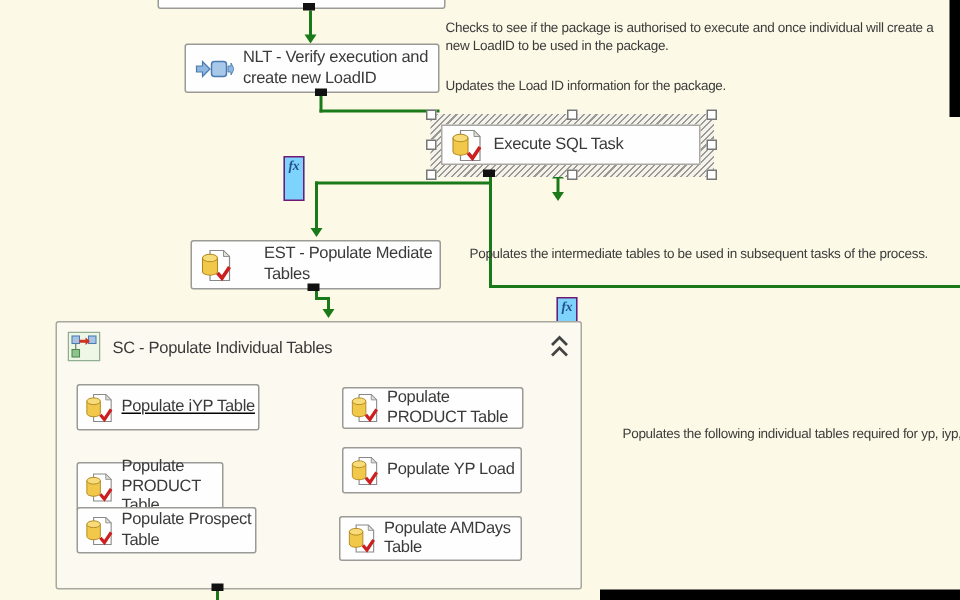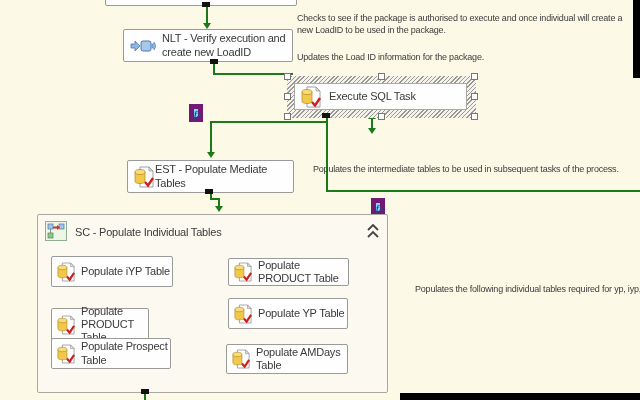--- a/index.html
+++ b/index.html
@@ -23,22 +23,22 @@
   }
   .line { position:absolute; background:#1a7a1a; }
   .dot { position:absolute; width:8px; height:5px; background:#111; }
   .arrow-down { position:absolute; width:0; height:0;
     border-left:4px solid transparent; border-right:4px solid transparent;
     border-top:6px solid #1a7a1a; }
   .arrow-up { position:absolute; width:0; height:0;
     border-left:4px solid transparent; border-right:4px solid transparent;
     border-bottom:5px solid #1a7a1a; }
   .fx {
-    position:absolute; width:14px; height:18px; background:#7dd3fc;
-    border:5px solid #701a75; color:#234f8c;
+    position:absolute; width:14px; height:30px; background:#7dd3fc;
+    border:1px solid #701a75; color:#234f8c;
     font-family:"Liberation Serif", serif; font-style:italic; font-weight:bold;
     font-size:9px; text-align:center; line-height:11px;
   }
   #marquee {
     position:absolute; left:287px; top:76px; width:189px; height:42px;
     background:repeating-linear-gradient(135deg,#9a9a94 0 1px,#f4f2ea 1px 3px);
     text-decoration:underline;
   }
   #esql-box {
     position:absolute; left:7px; top:7px; width:173px; height:27px;
@@ -129,42 +129,42 @@
   <div class="dot" style="left:322px;top:113px;"></div>
 
   <div class="task" style="left:127px;top:160px;width:167px;height:33px;">
     <svg width="20" height="22" viewBox="0 0 20 22" style="margin-left:6px;flex:none;">
       <path d="M6 1 h9 l4 4 v16 h-13 z" fill="#fff" stroke="#888" stroke-width="0.8"></path>
       <path d="M15 1 l4 4 h-4 z" fill="#e0ded6" stroke="#888" stroke-width="0.6"></path>
       <path d="M1 6 v9 a5 2.5 0 0 0 10 0 v-9 z" fill="#f2c84b" stroke="#b08820" stroke-width="0.7"></path>
       <ellipse cx="6" cy="6" rx="5" ry="2.5" fill="#f8dc7a" stroke="#b08820" stroke-width="0.7"></ellipse>
       <polyline points="11,16 14,19.5 19,12" fill="none" stroke="#cc2020" stroke-width="2.4"></polyline>
     </svg>
-    <span class="task-label" style="margin-left:1px;">EST - Populate Mediate Tables</span>
+    <span class="task-label" style="margin-left:22px;">EST - Populate Mediate Tables</span>
   </div>
   <div class="dot" style="left:205px;top:189px;"></div>
 
   <div class="fx" style="left:371px;top:198px;">fx</div>
 
   <div id="container">
     <svg width="22" height="20" viewBox="0 0 22 20" style="position:absolute;left:7px;top:6px;">
       <rect x="0.5" y="0.5" width="21" height="19" fill="#eef6e6" stroke="#8fae8f"></rect>
       <rect x="3" y="3" width="5" height="5" fill="#a8c4e4" stroke="#4a7ab0" stroke-width="0.7"></rect>
       <rect x="14" y="3" width="5" height="5" fill="#a8c4e4" stroke="#4a7ab0" stroke-width="0.7"></rect>
       <path d="M8 5.5 h4 v-1.5 l3 2.5 -3 2.5 v-1.5 h-4 z" fill="#cc3322"></path>
       <rect x="3" y="12" width="5" height="5" fill="#8fc48f" stroke="#4a8a4a" stroke-width="0.7"></rect>
       <line x1="5.5" y1="8" x2="5.5" y2="12" stroke="#777" stroke-width="0.8"></line>
     </svg>
     <span class="cont-label" style="position:absolute;left:37px;top:11px;">SC - Populate Individual Tables</span>
     <svg class="chev" viewBox="0 0 16 18">
       <polyline points="3,8 8,3 13,8" fill="none" stroke="#444" stroke-width="1.8"></polyline>
       <polyline points="3,15 8,10 13,15" fill="none" stroke="#444" stroke-width="1.8"></polyline>
     </svg>
 
-    <div class="subtask" style="left:13px;top:41px;width:122px;height:31px;">
+    <div class="subtask" style="left:13px;top:41px;width:122px;height:31px;text-decoration:underline;">
       <svg width="18" height="20" viewBox="0 0 20 22">
         <path d="M6 1 h9 l4 4 v16 h-13 z" fill="#fff" stroke="#888" stroke-width="0.8"></path>
         <path d="M15 1 l4 4 h-4 z" fill="#e0ded6" stroke="#888" stroke-width="0.6"></path>
         <path d="M1 6 v9 a5 2.5 0 0 0 10 0 v-9 z" fill="#f2c84b" stroke="#b08820" stroke-width="0.7"></path>
         <ellipse cx="6" cy="6" rx="5" ry="2.5" fill="#f8dc7a" stroke="#b08820" stroke-width="0.7"></ellipse>
         <polyline points="11,16 14,19.5 19,12" fill="none" stroke="#cc2020" stroke-width="2.4"></polyline>
       </svg>
       <span class="sub-label">Populate iYP  Table</span>
     </div>
 
@@ -191,21 +191,21 @@
     </div>
 
     <div class="subtask" style="left:190px;top:83px;width:120px;height:31px;">
       <svg width="18" height="20" viewBox="0 0 20 22">
         <path d="M6 1 h9 l4 4 v16 h-13 z" fill="#fff" stroke="#888" stroke-width="0.8"></path>
         <path d="M15 1 l4 4 h-4 z" fill="#e0ded6" stroke="#888" stroke-width="0.6"></path>
         <path d="M1 6 v9 a5 2.5 0 0 0 10 0 v-9 z" fill="#f2c84b" stroke="#b08820" stroke-width="0.7"></path>
         <ellipse cx="6" cy="6" rx="5" ry="2.5" fill="#f8dc7a" stroke="#b08820" stroke-width="0.7"></ellipse>
         <polyline points="11,16 14,19.5 19,12" fill="none" stroke="#cc2020" stroke-width="2.4"></polyline>
       </svg>
-      <span class="sub-label">Populate YP Table</span>
+      <span class="sub-label">Populate YP Load</span>
     </div>
 
     <div class="subtask" style="left:13px;top:123px;width:120px;height:31px;">
       <svg width="18" height="20" viewBox="0 0 20 22">
         <path d="M6 1 h9 l4 4 v16 h-13 z" fill="#fff" stroke="#888" stroke-width="0.8"></path>
         <path d="M15 1 l4 4 h-4 z" fill="#e0ded6" stroke="#888" stroke-width="0.6"></path>
         <path d="M1 6 v9 a5 2.5 0 0 0 10 0 v-9 z" fill="#f2c84b" stroke="#b08820" stroke-width="0.7"></path>
         <ellipse cx="6" cy="6" rx="5" ry="2.5" fill="#f8dc7a" stroke="#b08820" stroke-width="0.7"></ellipse>
         <polyline points="11,16 14,19.5 19,12" fill="none" stroke="#cc2020" stroke-width="2.4"></polyline>
       </svg>

